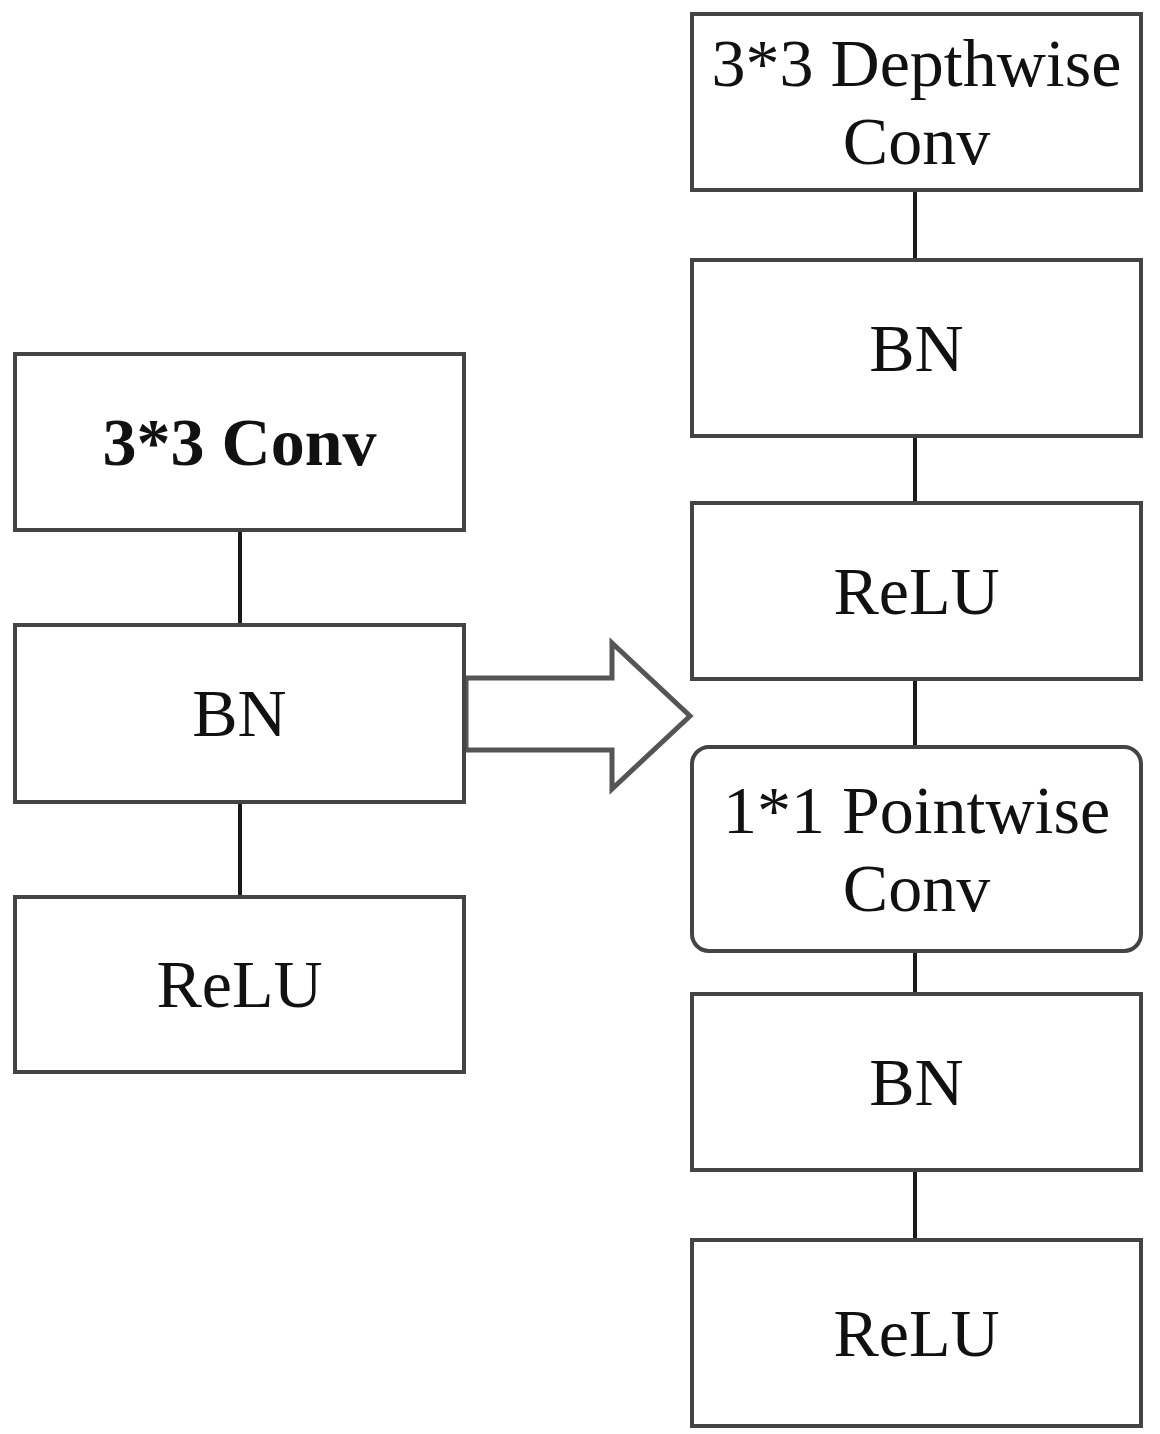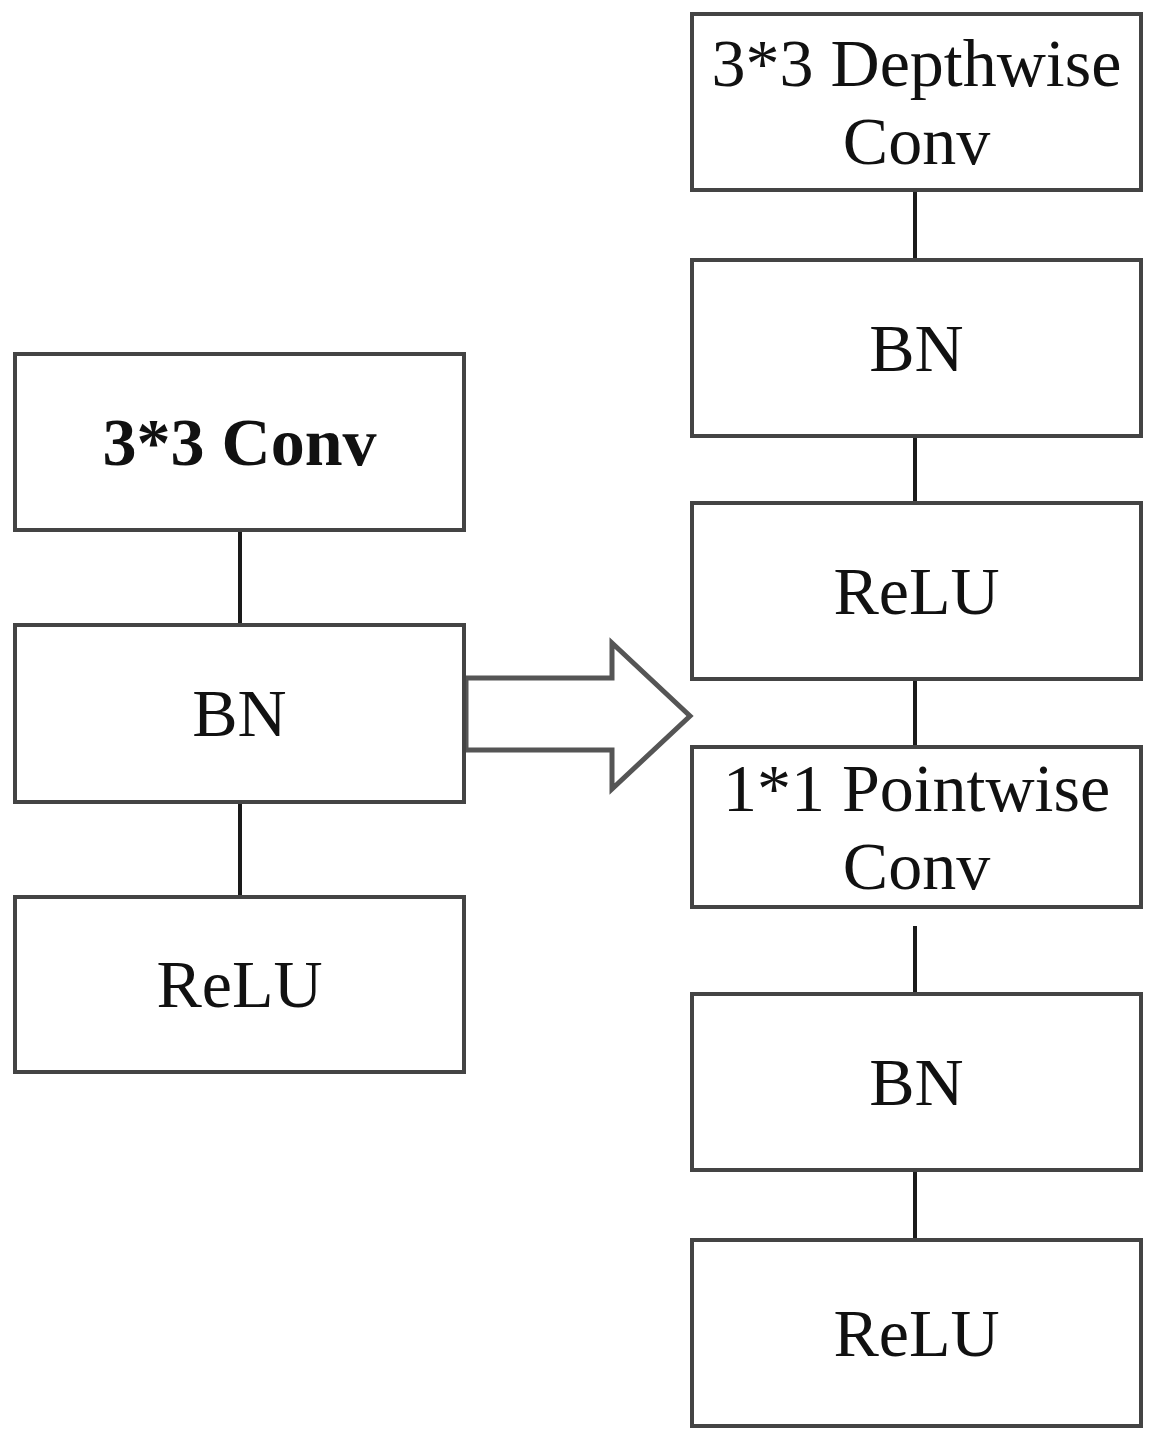--- a/index.html
+++ b/index.html
@@ -81,21 +81,21 @@
   </div>
 
   <div class="node col-right" style="top:258px; height:180px;">
     <span>BN</span>
   </div>
 
   <div class="node col-right" style="top:501px; height:180px;">
     <span>ReLU</span>
   </div>
 
-  <div class="node col-right" style="top:745px; height:164px;">
+  <div class="node col-right" style="top:745px; height:208px;border-radius:19px;">
     <span>1*1 Pointwise Conv</span>
   </div>
 
   <div class="node col-right" style="top:992px; height:180px;">
     <span>BN</span>
   </div>
 
   <div class="node col-right" style="top:1238px; height:190px;">
     <span>ReLU</span>
   </div>

